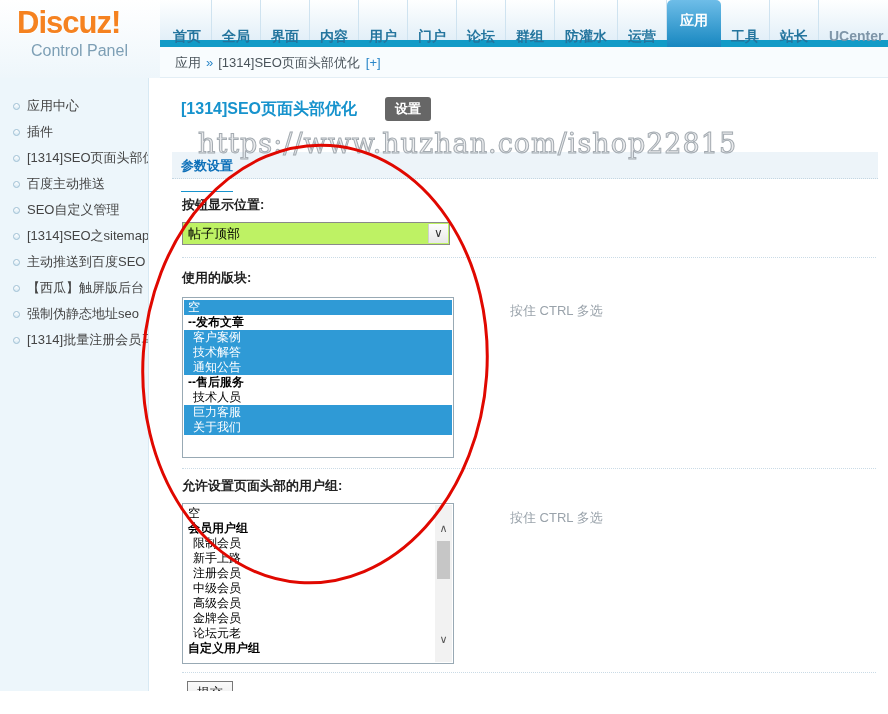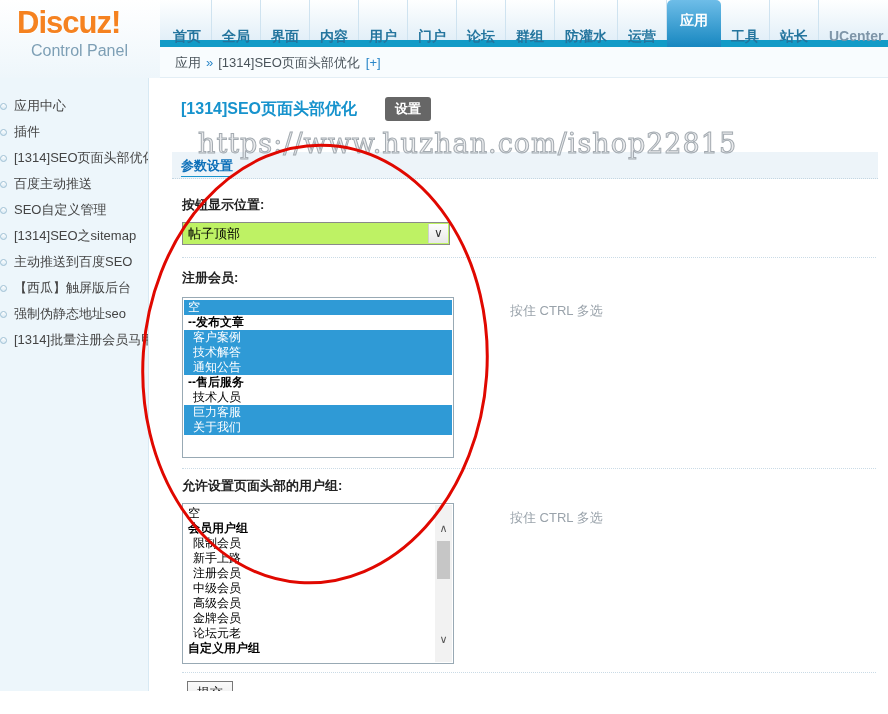--- a/index.html
+++ b/index.html
@@ -28,39 +28,39 @@
   
   .breadcrumb { position:absolute; left:160px; top:47px; width:728px; height:31px;
     background:#f8fcfe; border-bottom:1px solid #e3eef5; line-height:31px; padding-left:15px;
     font-size:13px; color:#4a545b; }
   .breadcrumb .sep { color:#2a86c8; margin:0 5px; }
   .breadcrumb .expand { color:#2a86c8; margin-left:6px; cursor:pointer; }
 
   
   .sidebar { position:absolute; left:0; top:78px; width:149px; height:636px;
     background:#edf6fb; border-right:1px solid #d8e9f3; overflow:hidden; padding-top:15px; }
-  .sidebar-item { height:26px; line-height:26px; font-size:13px; color:#444;
+  .sidebar-item { height:26px; line-height:26px; padding-left:13px; font-size:13px; color:#444;
     white-space:nowrap; cursor:pointer; }
   .bullet { display:inline-block; width:7px; height:7px; border:1px solid #9fc0d4; border-radius:50%;
     background:linear-gradient(#ffffff,#d9eaf4); margin-right:7px; }
 
   
   .main { position:absolute; left:149px; top:78px; width:739px; height:636px; background:#fff; }
   .page-title { position:absolute; left:181px; top:99px; font-size:16px; font-weight:bold; color:#1793cd; }
   .settings-btn { position:absolute; left:385px; top:97px; background:#666; color:#fff;
     font-size:13px; font-weight:bold; padding:3px 10px; border-radius:3px; border:none; cursor:pointer; }
 
   .watermark { position:absolute; left:198px; top:128px; font-family:"DejaVu Serif", serif;
     font-size:27px; letter-spacing:1px; color:rgba(170,176,182,0.25);
     -webkit-text-stroke:1px #a4abb1; z-index:5; pointer-events:none; white-space:nowrap; }
 
   .tabbar { position:absolute; left:172px; top:152px; width:706px; height:27px;
     background:#edf4f9; border-bottom:1px dotted #c3d6e2; }
   .tab-current { position:absolute; left:181px; top:157px; font-size:13px; font-weight:bold;
-    color:#0d6fb8; border-bottom:1px solid #1793cd; padding-bottom:1px; cursor:pointer;text-align:center; }
+    color:#0d6fb8; border-bottom:1px solid #1793cd; padding-bottom:16px; cursor:pointer;text-align:center; }
 
   .f-label { position:absolute; font-size:13px; font-weight:bold; color:#222; }
   .lbl-1 { left:182px; top:196px; }
   .lbl-2 { left:182px; top:269px; }
   .lbl-3 { left:182px; top:477px; }
   .dotted-sep { position:absolute; left:182px; width:694px; border-top:1px dotted #cadbe6; }
   .sep-1 { top:257px; } .sep-2 { top:468px; } .sep-3 { top:672px; }
 
   
   .select1 { position:absolute; left:182px; top:222px; width:268px; height:23px;
@@ -154,21 +154,21 @@
   <div class="tabbar"></div>
   <span class="tab-current">参数设置</span>
 
   <div class="f-label lbl-1">按钮显示位置:</div>
   <div class="select1">
     <span class="val">帖子顶部</span>
     <span class="dd-btn">∨</span>
   </div>
   <div class="dotted-sep sep-1"></div>
 
-  <div class="f-label lbl-2">注册会员:</div>
+  <div class="f-label lbl-2">使用的版块:</div>
   <div class="listbox list-1">
     <div class="opt sel">空</div>
     <div class="opt bold">--发布文章</div>
     <div class="opt sel indent">客户案例</div>
     <div class="opt sel indent">技术解答</div>
     <div class="opt sel indent">通知公告</div>
     <div class="opt bold">--售后服务</div>
     <div class="opt indent">技术人员</div>
     <div class="opt sel indent">巨力客服</div>
     <div class="opt sel indent">关于我们</div>

